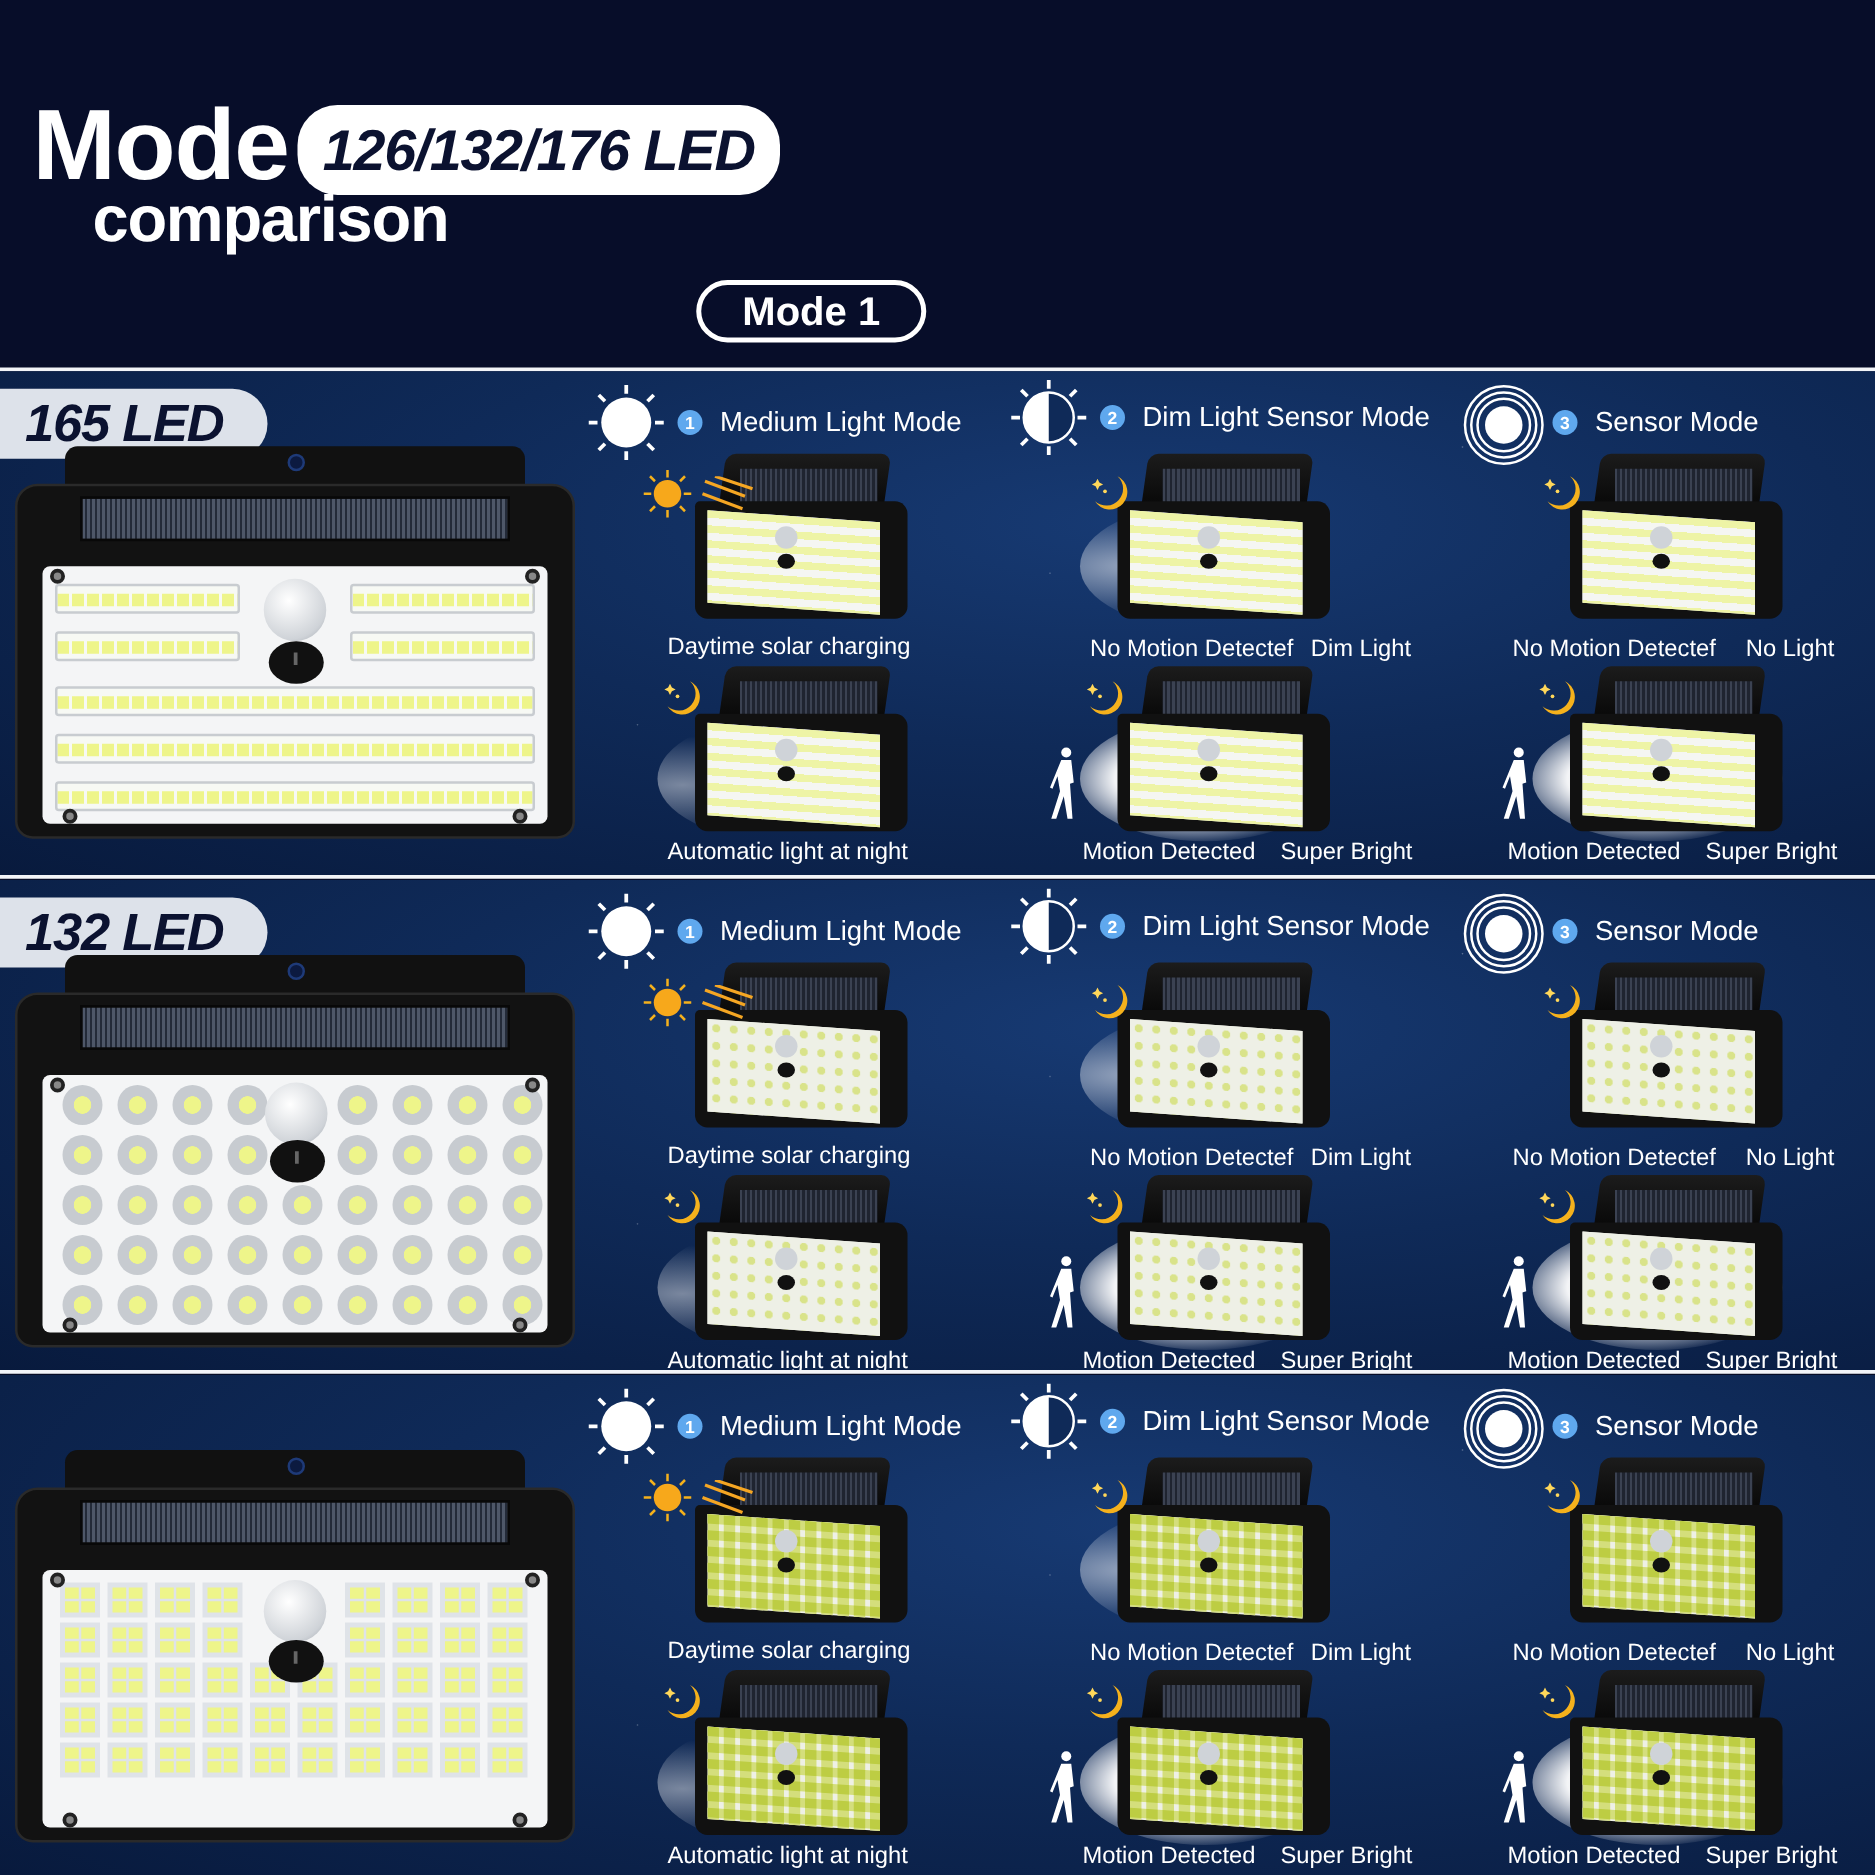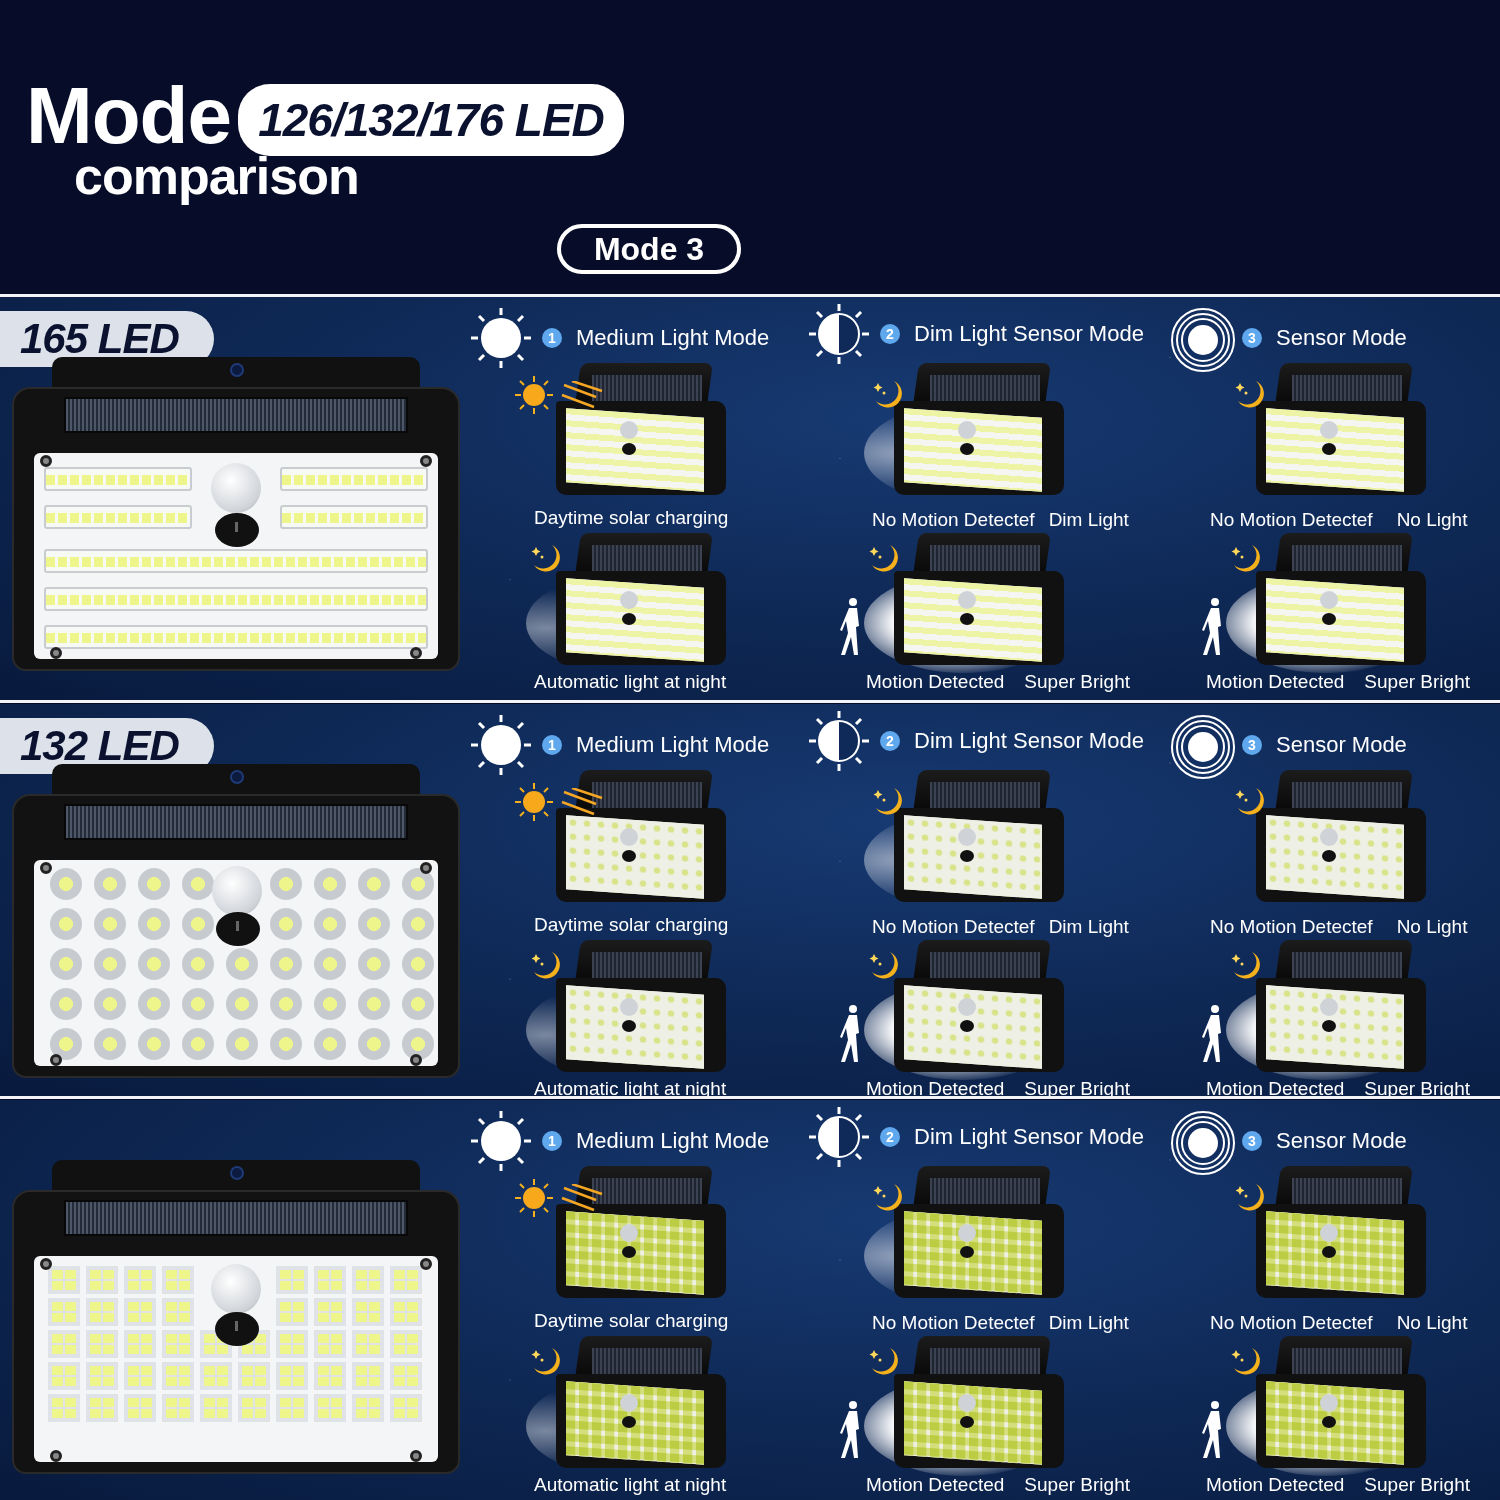--- a/index.html
+++ b/index.html
@@ -83,21 +83,21 @@
 
   .small-icon { position: absolute; }
 </style>
 </head>
 <body>
 
 <div class="header">
   <div class="title-mode">Mode</div>
   <div class="led-pill">126/132/176 LED</div>
   <div class="title-comparison">comparison</div>
-  <div class="mode-pill" style="left:557px">Mode 3</div>
+  <div class="mode-pill" style="left:557px">Mode 1</div>
 </div>
 <div class="header-divider"></div>
 
 <div id="rows">
     <div class="row" style="top: 297px; height: 404px;">
       <div class="model-badge">165 LED</div>
       <div class="big-lamp">
         <div class="top"></div>
         <div class="hook"></div>
         <div class="body"></div>

